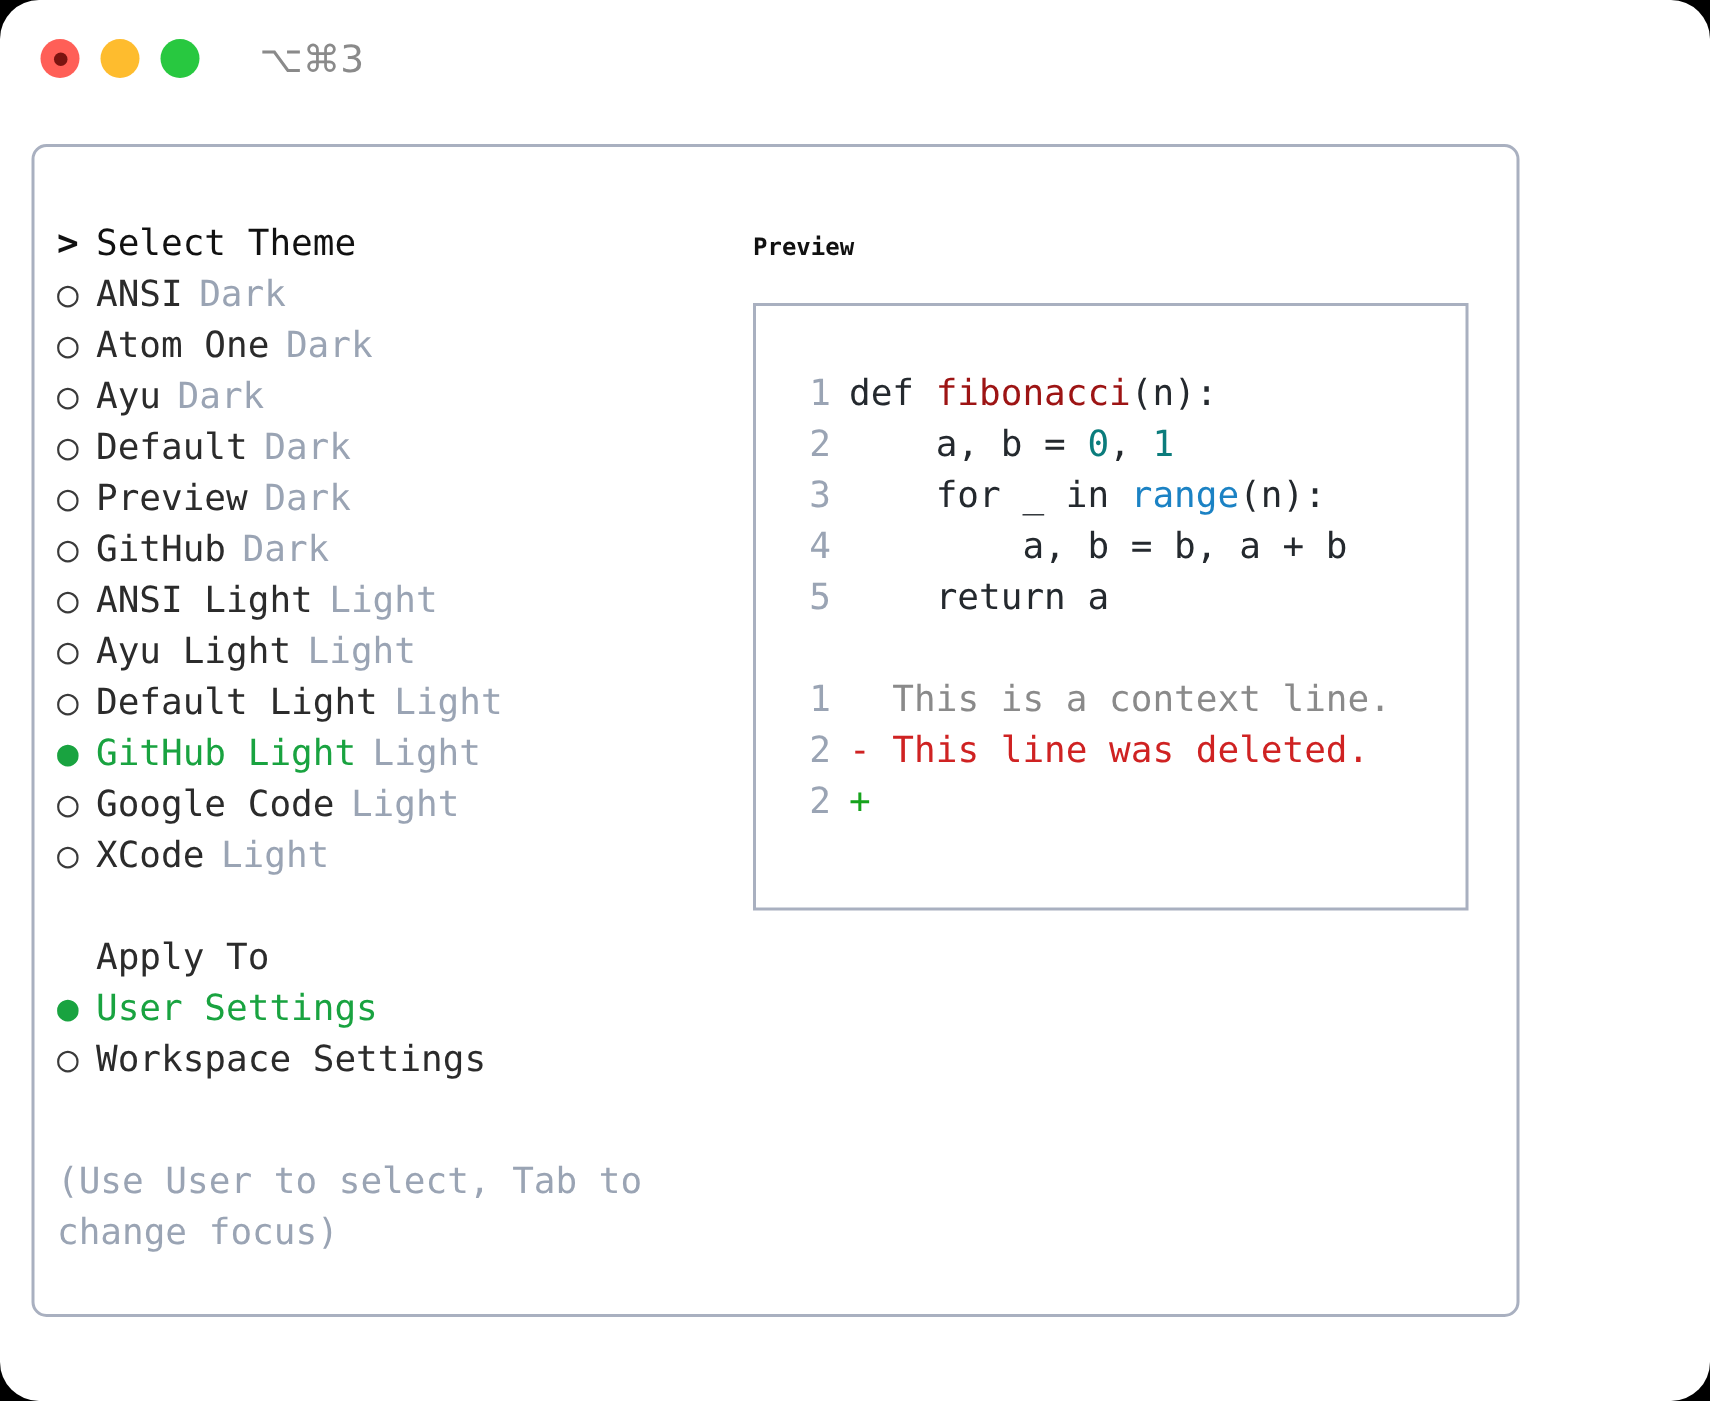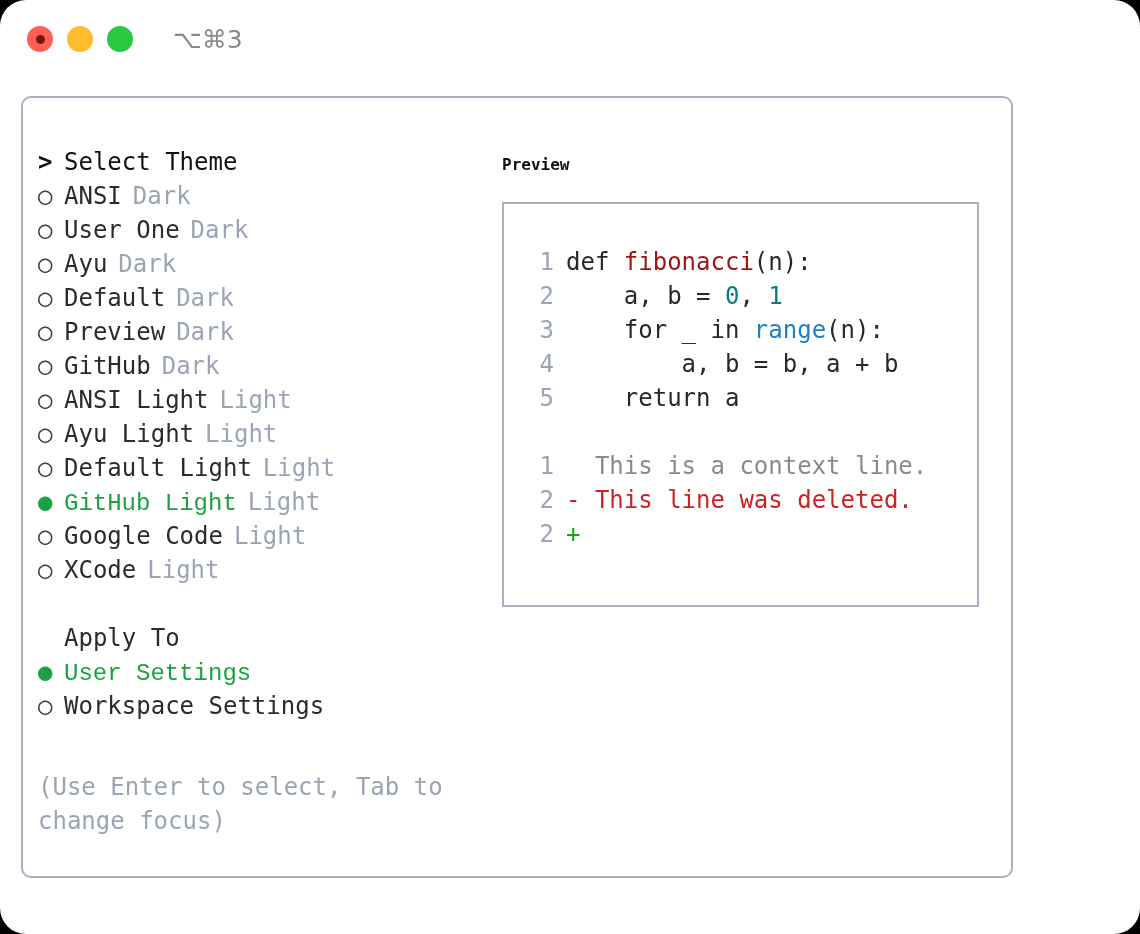--- a/index.html
+++ b/index.html
@@ -124,21 +124,20 @@
 
   .label {
     color: #2b2b2b;
   }
   .label.head {
     font-weight: normal;
     color: #111111;
   }
   .label.selected {
     color: #19a340;
-    font-family: Liberation Mono, monospace;
   }
   .tag {
     color: #9aa4b4;
     margin-left: 11px;
     text-align: right;
   }
 
   .spacer-row { height: 34px; }
 
   .hint {
@@ -222,21 +221,21 @@
         </div>
 
         <div class="row">
           <span class="marker dot-empty">○</span>
           <span class="label">ANSI</span>
           <span class="tag">Dark</span>
         </div>
 
         <div class="row">
           <span class="marker dot-empty">○</span>
-          <span class="label">User One</span>
+          <span class="label">Atom One</span>
           <span class="tag">Dark</span>
         </div>
 
         <div class="row">
           <span class="marker dot-empty">○</span>
           <span class="label">Ayu</span>
           <span class="tag">Dark</span>
         </div>
 
         <div class="row">
@@ -305,21 +304,21 @@
           <span class="label selected">User Settings</span>
         </div>
 
         <div class="row">
           <span class="marker dot-empty">○</span>
           <span class="label">Workspace Settings</span>
         </div>
 
         <div class="spacer-row"></div>
 
-        <div class="hint">(Use Enter to select, Tab to change focus)</div>
+        <div class="hint">(Use User to select, Tab to change focus)</div>
       </div>
 
       <div class="right-col">
         <div class="preview-title">Preview</div>
 
         <div class="preview-box">
 
           <div class="code-line">
             <span class="ln">1</span>
             <span class="code-text">def </span>

